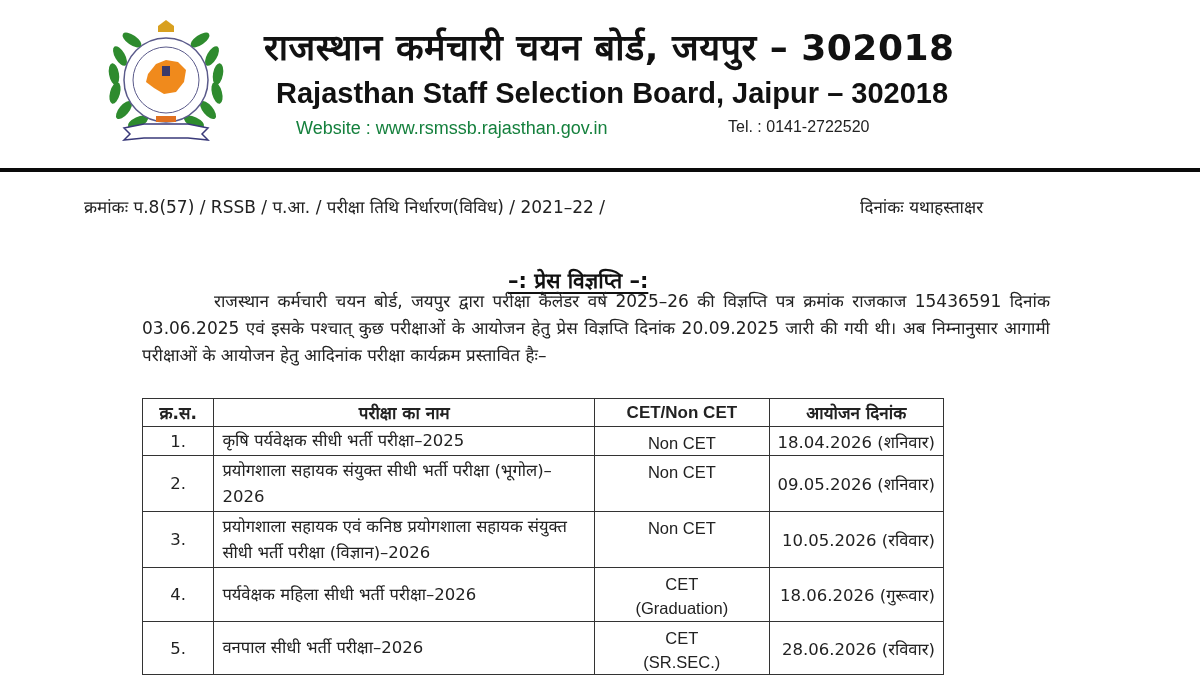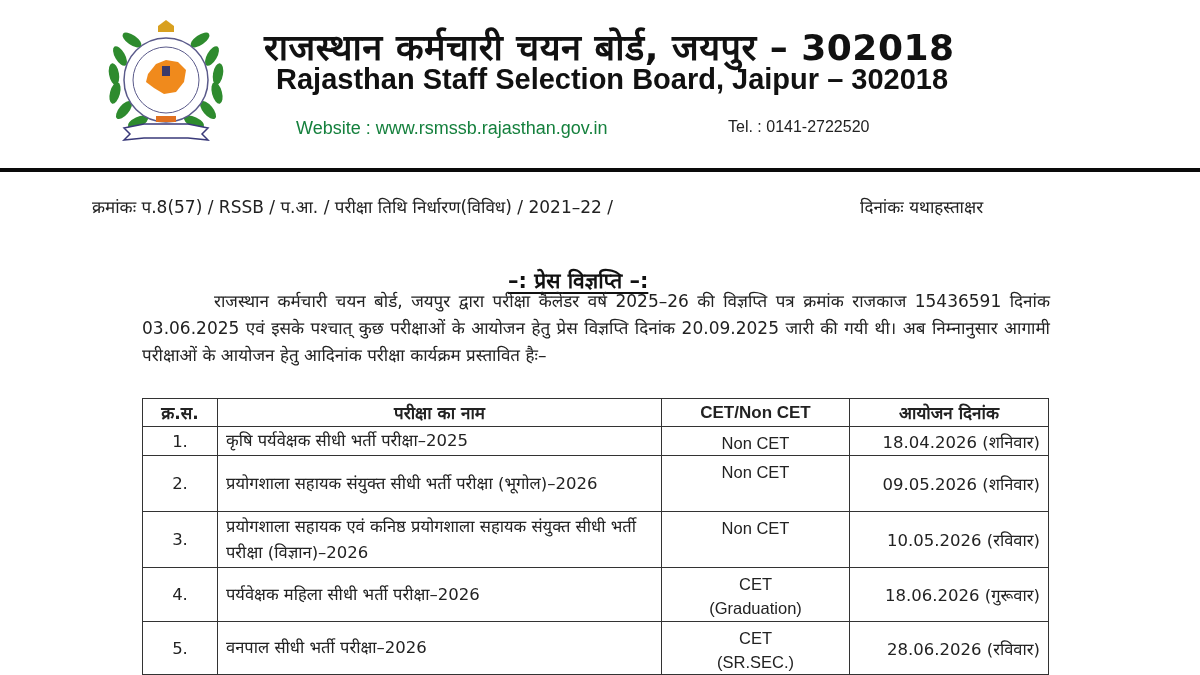--- a/index.html
+++ b/index.html
@@ -1,30 +1,30 @@
 <!DOCTYPE html>
 <html><head>
 <meta charset="utf-8">
 <style>
   html, body { margin:0; padding:0; }
   body { width:1200px; height:675px; background:#ffffff; overflow:hidden; position:relative;
          font-family:"DejaVu Sans","Liberation Sans",sans-serif; color:#1a1a1a; }
   .abs { position:absolute; }
   .logo { left:104px; top:16px; width:124px; height:130px; }
   .hdr-hi { left:264px; top:22px; font-size:36px; font-weight:bold; white-space:nowrap; letter-spacing:0.5px; color:#111; }
-  .hdr-en { left:276px; top:63px; font-size:29px; font-weight:bold; white-space:nowrap; color:#111; font-family:"Liberation Sans",sans-serif; }
+  .hdr-en { left:276px; top:77px; font-size:29px; font-weight:bold; white-space:nowrap; color:#111; font-family:"Liberation Sans",sans-serif; }
   .hdr-site { left:296px; top:118px; font-size:18px; white-space:nowrap; color:#15803d; font-family:"Liberation Sans",sans-serif; }
   .hdr-tel { left:728px; top:118px; font-size:16px; white-space:nowrap; color:#222; font-family:Liberation Sans, sans-serif; }
   .rule { left:0; top:168px; width:1200px; height:4px; background:#0a0a0a; }
-  .ref { left:92px; top:195px; font-size:17px; white-space:nowrap; color:#222;text-align:right; }
+  .ref { left:84px; top:195px; font-size:17px; white-space:nowrap; color:#222;text-align:right; }
   .dated { left:860px; top:195px; font-size:17px; white-space:nowrap; color:#222; }
   .press { left:508px; top:238px; font-size:21px; font-weight:bold; white-space:nowrap; text-decoration:underline; text-underline-offset:4px; color:#111;margin-top:28px; }
   .para { left:142px; top:288px; width:908px; font-size:17px; line-height:27px; color:#222; text-align:justify; }
   .para .indent { display:inline-block; width:72px; }
-  table.sched { position:absolute; left:142px; top:398px; width:907px; border-collapse:collapse; font-size:16.5px; color:#222; }
+  table.sched { position:absolute; left:142px; top:398px; width:802px; border-collapse:collapse; font-size:16.5px; color:#222; }
   table.sched th, table.sched td { border:1.5px solid #333; padding:0 8px; }
   table.sched th { font-weight:bold; height:27px; text-align:center; font-size:17px; }
   table.sched td.sr { text-align:center; width:58px; }
   table.sched td.nm { text-align:left; width:427px; line-height:26px; }
   table.sched td.ct { text-align:center; width:171px; vertical-align:top; line-height:24px; font-family:"Liberation Sans",sans-serif; padding-top:4px; }
   table.sched td.dt { text-align:right; white-space:nowrap; }
   .h-ct { font-family:"Liberation Sans",sans-serif; }
 </style>
 </head>
 <body>

